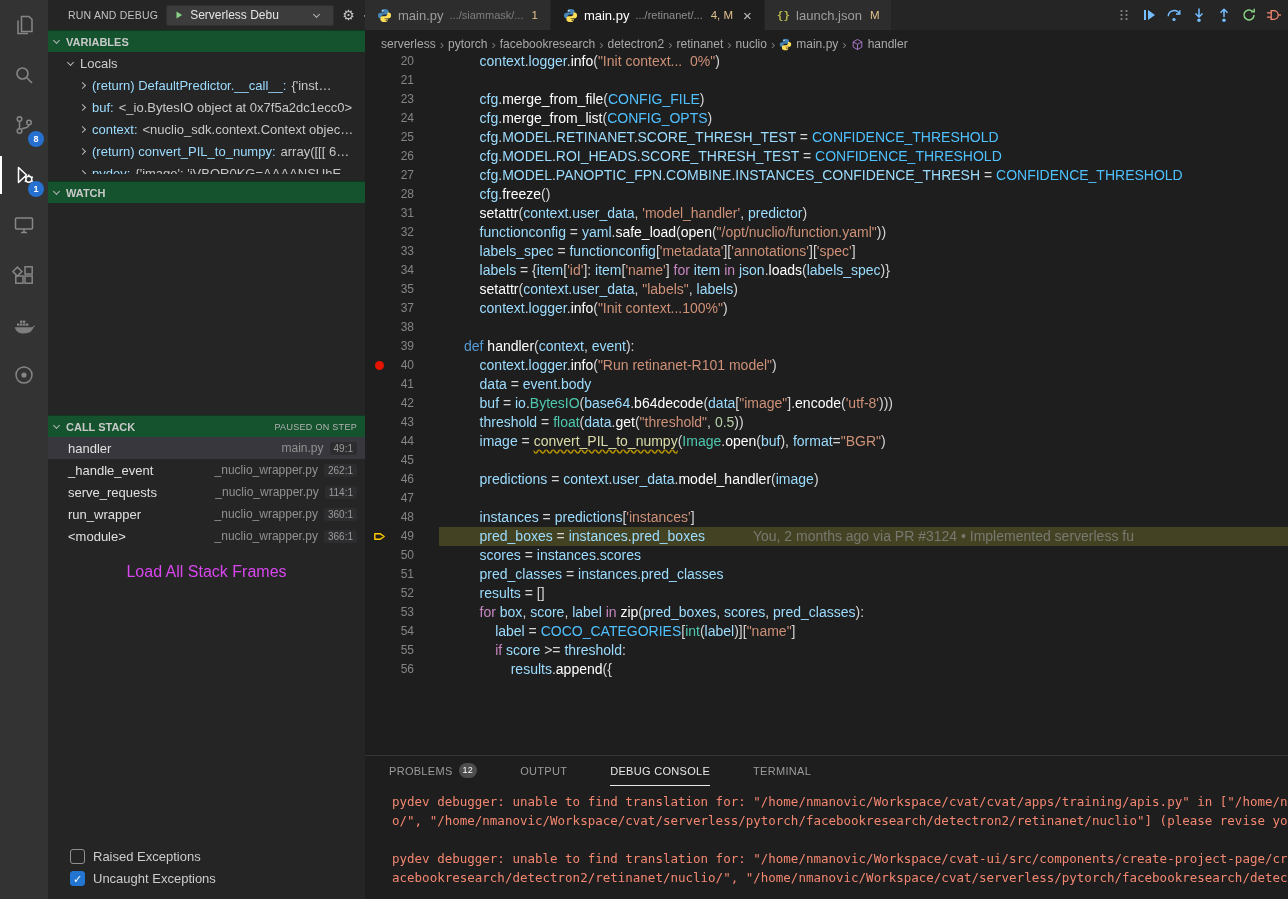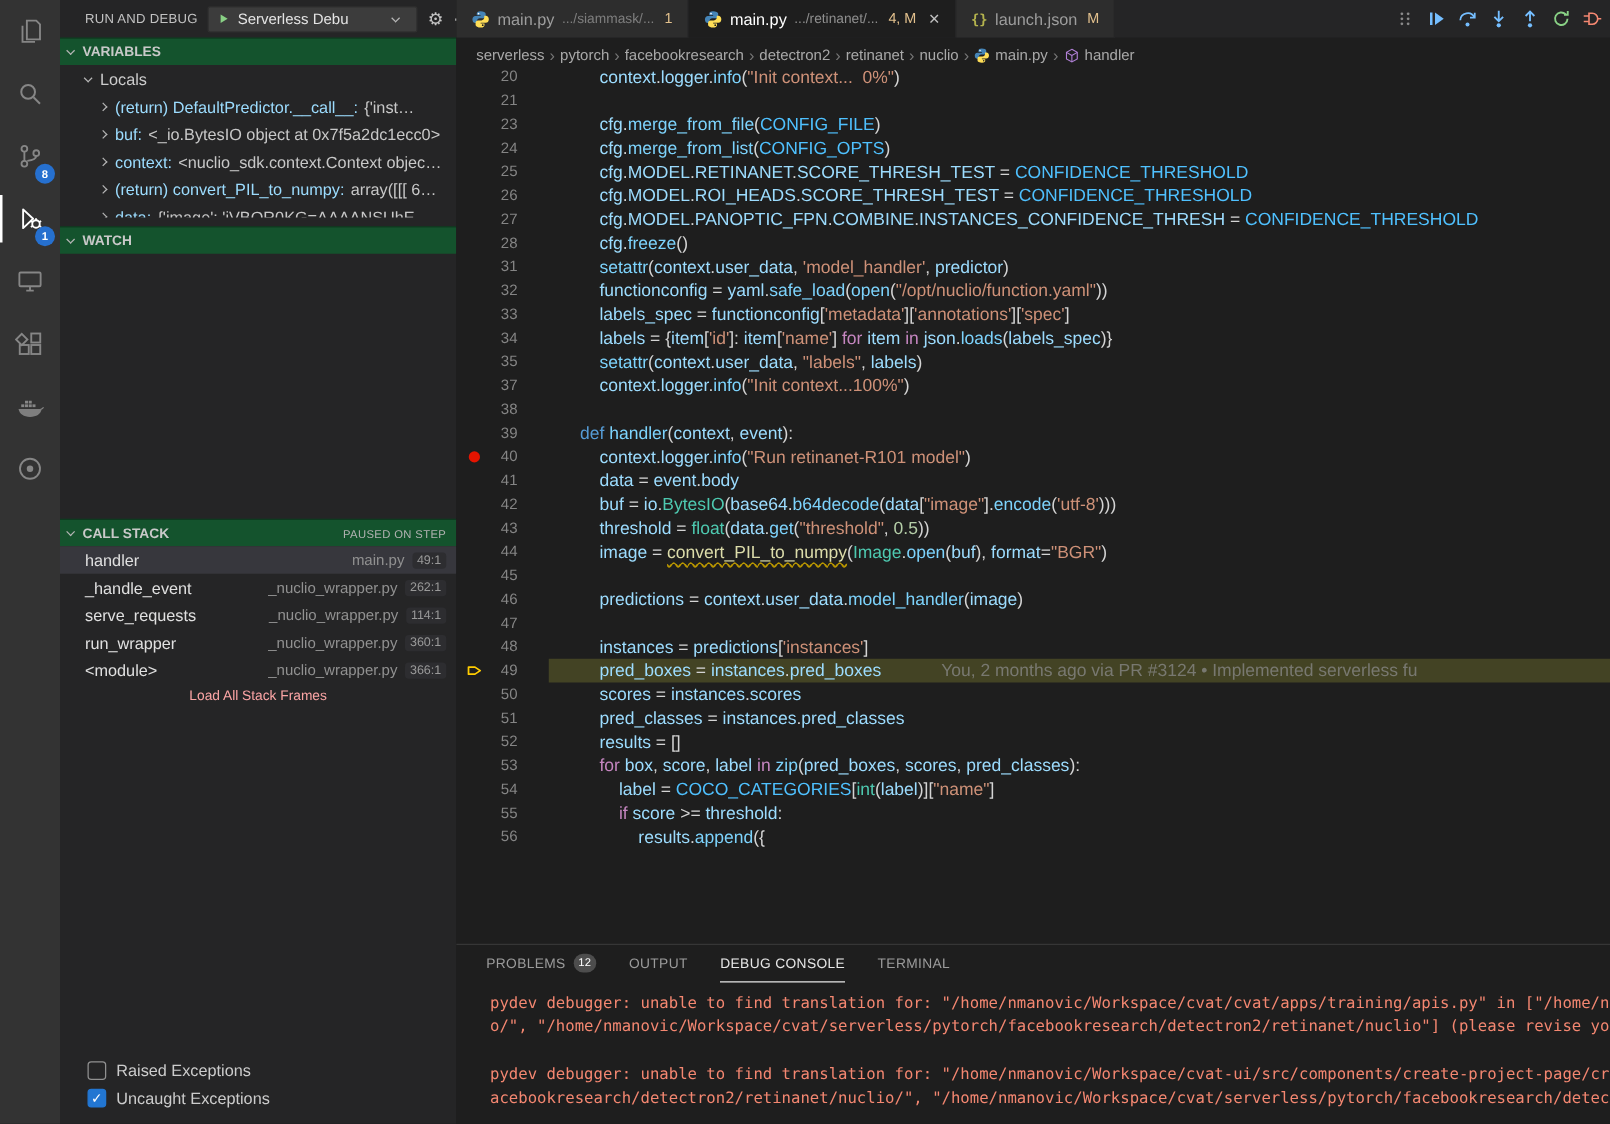--- a/index.html
+++ b/index.html
@@ -37,21 +37,21 @@
 .var-row.item{padding-left:26px}
 .var-name{color:#9cdcfe}
 .var-value{color:#c8c8c8;margin-left:5px}
 .scope-label{color:#cccccc}
 .stack-row{height:22px;display:flex;align-items:center;padding:0 8px 0 20px;cursor:pointer}
 .stack-row.selected{background:#37373d}
 .stack-fn{color:#e0e0e0;white-space:nowrap}
 .stack-file{margin-left:auto;color:#919191;font-size:12px;padding-right:6px;white-space:nowrap}
 .stack-pos{background:#2d2d30;color:#9a9a9a;font-size:10px;padding:1px 4px;border-radius:3px}
 .paused{margin-left:auto;margin-right:8px;font-weight:400;font-size:9px;color:#b3b3b3;letter-spacing:.3px}
-.load-all{margin-top:4px;text-align:center;color:#fca5a5;font-size:11px;cursor:pointer}
+.load-all{margin-top:16px;text-align:center;color:#d946ef;font-size:16px;cursor:pointer}
 .bp-row{height:22px;display:flex;align-items:center;padding-left:22px;gap:8px}
 .bp-check{width:15px;height:15px;border:1px solid #919191;border-radius:3px;position:relative;flex:0 0 auto;cursor:pointer}
 .bp-check.checked{background:#2276d2;border-color:#2276d2}
 .bp-check.checked::after{content:"✓";position:absolute;inset:0;color:#fff;font-size:11px;line-height:15px;text-align:center}
 .bp-label{color:#cccccc;font-size:13px}
 
 
 .editor{position:absolute;left:365px;top:0;right:0;height:100%;background:#1e1e1e}
 .tabbar{position:absolute;top:0;left:0;width:100%;height:30px;background:#252526;display:flex;align-items:stretch}
 .tab{display:flex;align-items:center;gap:6px;padding:0 12px;background:#2d2d2d;border-right:1px solid #252526;font-size:13px;color:#9d9d9d;cursor:pointer;white-space:nowrap}
@@ -73,27 +73,27 @@
 .crumb-sep{margin:0 4px;color:#767676;font-size:13px}
 .code{position:absolute;top:52px;left:3px;width:100%;height:703px;font-family:Liberation Sans, sans-serif;font-size:14px;line-height:19px;overflow:hidden}
 .code-line{display:flex;height:19px}
 .gutter{flex:0 0 71px;display:flex;align-items:center}
 .glyph{width:22px;height:19px;display:flex;align-items:center;justify-content:center}
 .glyph.bp::before{content:"";width:9px;height:9px;border-radius:50%;background:#e51400}
 .glyph svg{width:15px;height:15px}
 .lnum{width:24px;text-align:right;color:#858585;font-size:12px;line-height:19px}
 .content{flex:1;padding-left:25px;white-space:pre}
 .code-line.current .content{background:rgba(255,255,70,.17)}
-.tk-p{color:#d4d4d4}.tk-v{color:#9cdcfe}.tk-f{color:#7dd3fc}.tk-s{color:#ce9178}.tk-k{color:#c586c0}.tk-b{color:#569cd6}.tk-t{color:#4ec9b0}.tk-n{color:#b5cea8}.tk-C{color:#4fc1ff}
+.tk-p{color:#d4d4d4}.tk-v{color:#9cdcfe}.tk-f{color:#ffffff}.tk-s{color:#ce9178}.tk-k{color:#c586c0}.tk-b{color:#569cd6}.tk-t{color:#4ec9b0}.tk-n{color:#b5cea8}.tk-C{color:#4fc1ff}
 .tk-u{color:#dcdcaa;text-decoration-line:underline;text-decoration-style:wavy;text-decoration-color:#b89500;text-underline-offset:3px}
 .blame{margin-left:48px;color:#8a8a8a;opacity:.75}
 
 
 .panel{position:absolute;top:755px;left:0;width:100%;height:144px;background:#1e1e1e;border-top:1px solid rgba(128,128,128,.25)}
-.panel-tabs{height:30px;display:flex;align-items:center;gap:26px;padding-left:24px}
+.panel-tabs{height:30px;display:flex;align-items:center;gap:43px;padding-left:24px}
 .panel-tab{display:flex;align-items:center;gap:6px;font-size:11px;letter-spacing:.3px;color:#9b9b9b;height:100%;cursor:pointer;border-bottom:1px solid transparent}
 .panel-tab.active{color:#e7e7e7;border-bottom-color:#e7e7e7}
 .panel-badge{background:#4d4d4d;color:#fff;font-size:9px;min-width:15px;height:15px;line-height:15px;border-radius:8px;text-align:center;padding:0 4px}
 .console{padding:6px 0 0 27px;font-family:"DejaVu Sans Mono","Liberation Mono",monospace;font-size:12.5px;line-height:19px;color:#f48771;white-space:pre;overflow:hidden;height:113px}
 .console-line{height:19px}
 </style>
 </head>
 <body>
 
 <div id="app">
@@ -218,21 +218,21 @@
             <span class="var-name">context:</span>
             <span class="var-value">&lt;nuclio_sdk.context.Context objec…</span>
           </div>
           <div class="var-row item">
             <i class="chev right"></i>
             <span class="var-name">(return) convert_PIL_to_numpy:</span>
             <span class="var-value">array([[[ 6…</span>
           </div>
           <div class="var-row item">
             <i class="chev right"></i>
-            <span class="var-name">data:</span>
+            <span class="var-name">pydev:</span>
             <span class="var-value">{'image': 'iVBOR0KG=AAAANSUhE…</span>
           </div>
         </div>
     </section>
 
     <section class="sect watch">
       <header>
         <i class="chev down"></i>
         <span>WATCH</span>
       </header>

